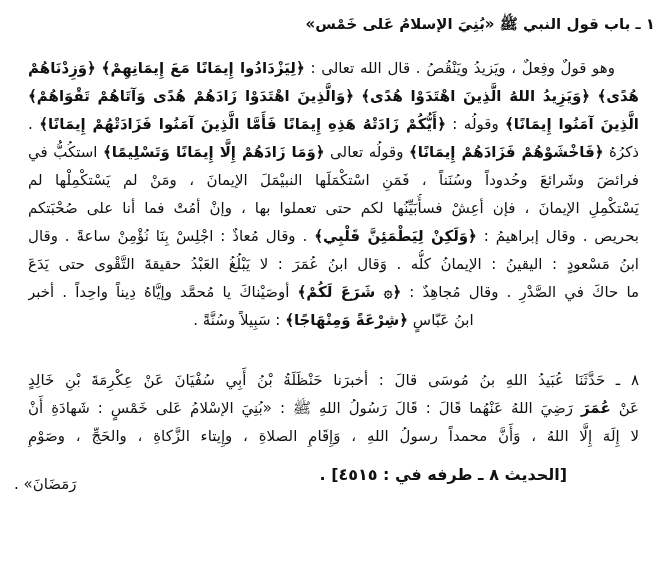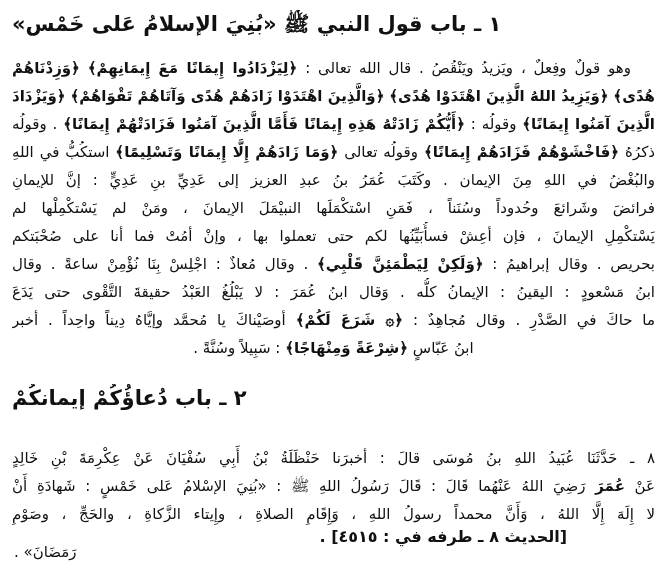--- a/index.html
+++ b/index.html
@@ -9,29 +9,29 @@
     box-sizing:border-box;
     margin:0;
     background:#ffffff;
     color:#111111;
     direction:rtl;
     font-family:"DejaVu Sans", sans-serif;
     padding:10px 12px 0 12px;
     overflow:hidden;
   }
   .heading {
-    font-size:21px;
+    font-size:15px;
     font-weight:bold;
-    text-align:left;
+    text-align:right;
     line-height:28px;
     height:28px;
     overflow:hidden;
   }
   .heading.second { margin-top:22px; }
-  .para { margin:0; }
+  .para { margin:16px; }
   .p1 { margin-top:16px; }
   .hadith { margin-top:32px; }
   .line {
     height:28px;
     line-height:28px;
     font-size:15px;
     text-align:justify;
     text-align-last:justify;
     overflow:hidden;
     white-space:normal;
@@ -39,51 +39,49 @@
   .p1 .line:first-child { text-indent:24px; }
   .p1 .line:last-child { text-align:right; text-align-last:center; }
   .seg-q { font-weight:bold; }   
   .seg-b { font-weight:bold; }   
   .last-line {
     position:relative;
     height:28px;
     line-height:28px;
     font-size:15px;
   }
-  .last-line .ramadan { position:absolute; left:2px; top:10px; }
+  .last-line .ramadan { position:absolute; left:2px; top:4px; }
   .last-line .reference {
     position:absolute;
     right:88px;
     top:-5px;
     font-size:16px;
     font-weight:bold;
   }
 </style>
 </head>
 <body>
 
 <div class="page">
 
   <div class="heading">١ ـ باب قول النبي ﷺ «بُنِيَ الإسلامُ عَلى خَمْس»</div>
 
   <div class="para p1">
       <div class="line"><span class="seg-n">وهو قولٌ وفِعلٌ ، ويَزيدُ ويَنْقُصُ . قال الله تعالى : </span><span class="seg-q">﴿لِيَزْدَادُوا إِيمَانًا مَعَ إِيمَانِهِمْ﴾</span><span class="seg-n"> </span><span class="seg-q">﴿وَزِدْنَاهُمْ</span></div>
       <div class="line"><span class="seg-q">هُدًى﴾</span><span class="seg-n"> </span><span class="seg-q">﴿وَيَزِيدُ اللهُ الَّذِينَ اهْتَدَوْا هُدًى﴾</span><span class="seg-n"> </span><span class="seg-q">﴿وَالَّذِينَ اهْتَدَوْا زَادَهُمْ هُدًى وَآتَاهُمْ تَقْوَاهُمْ﴾</span><span class="seg-n"> </span><span class="seg-q">﴿وَيَزْدَادَ</span></div>
       <div class="line"><span class="seg-q">الَّذِينَ آمَنُوا إِيمَانًا﴾</span><span class="seg-n"> وقولُه : </span><span class="seg-q">﴿أَيُّكُمْ زَادَتْهُ هَذِهِ إِيمَانًا فَأَمَّا الَّذِينَ آمَنُوا فَزَادَتْهُمْ إِيمَانًا﴾</span><span class="seg-n"> . وقولُه جلَّ</span></div>
       <div class="line"><span class="seg-n">ذكرُهُ </span><span class="seg-q">﴿فَاخْشَوْهُمْ فَزَادَهُمْ إِيمَانًا﴾</span><span class="seg-n"> وقولُه تعالى </span><span class="seg-q">﴿وَمَا زَادَهُمْ إِلَّا إِيمَانًا وَتَسْلِيمًا﴾</span><span class="seg-n"> استكُبُّ في اللهِ</span></div>
-      <div class="line"><span class="seg-n">والبُغْضُ في اللهِ مِنَ الإيمان . وكَتَبَ عُمَرُ بنُ عبدِ العزيز إلى عَدِيِّ بنِ عَدِيٍّ : إنَّ للإيمانِ</span></div>
       <div class="line"><span class="seg-n">فرائضَ وشَرائعَ وحُدوداً وسُنَناً ، فَمَنِ اسْتكْمَلَها النبيْمَلَ الإيمانَ ، ومَنْ لم يَسْتكْمِلْها لم</span></div>
       <div class="line"><span class="seg-n">يَسْتكْمِلِ الإيمانَ ، فإن أعِشْ فسأُبَيِّنُها لكم حتى تعملوا بها ، وإنْ أمُتْ فما أنا على صُحْبَتكم</span></div>
       <div class="line"><span class="seg-n">بحريص . وقال إبراهيمُ : </span><span class="seg-q">﴿وَلَكِنْ لِيَطْمَئِنَّ قَلْبِي﴾</span><span class="seg-n"> . وقال مُعاذٌ : اجْلِسْ بِنَا نُؤْمِنْ ساعةً . وقال</span></div>
       <div class="line"><span class="seg-n">ابنُ مَسْعودٍ : اليقينُ : الإيمانُ كلُّه . وَقال ابنُ عُمَرَ : لا يَبْلُغُ العَبْدُ حقيقةَ التَّقْوى حتى يَدَعَ</span></div>
       <div class="line"><span class="seg-n">ما حاكَ في الصَّدْرِ . وقال مُجاهِدٌ : </span><span class="seg-q">﴿۞ شَرَعَ لَكُمْ﴾</span><span class="seg-n"> أوصَيْناكَ يا مُحمَّد وإيَّاهُ دِيناً واحِداً . أخبر</span></div>
       <div class="line"><span class="seg-n">ابنُ عَبّاسٍ </span><span class="seg-q">﴿شِرْعَةً وَمِنْهَاجًا﴾</span><span class="seg-n"> : سَبِيلاً وسُنَّةً .</span></div>
     </div>
 
-  <div class="heading second">٢ ـ باب دُعاؤُكُمْ إيمانكُمْ</div>
 
   <div class="para hadith">
       <div class="line"><span class="seg-n">٨ ـ حَدَّثَنَا عُبَيدُ اللهِ بنُ مُوسَى قالَ : أخبرَنا حَنْظَلَةُ بْنُ أَبِي سُفْيَانَ عَنْ عِكْرِمَةَ بْنِ خَالِدٍ</span></div>
       <div class="line"><span class="seg-n">عَنْ </span><span class="seg-b">عُمَرَ</span><span class="seg-n"> رَضِيَ اللهُ عَنْهُما قَالَ : قَالَ رَسُولُ اللهِ ﷺ : «بُنِيَ الإسْلامُ عَلى خَمْسٍ : شَهادَةِ أَنْ</span></div>
       <div class="line"><span class="seg-n">لا إِلَهَ إِلَّا اللهُ ، وَأَنَّ محمداً رسولُ اللهِ ، وَإِقَامِ الصلاةِ ، وإِيتاء الزَّكاةِ ، والحَجِّ ، وصَوْمِ</span></div>
     </div>
 
   <div class="last-line">
     <span class="ramadan">رَمَضَانَ» .</span>
     <span class="reference">[الحديث ٨ ـ طرفه في : ٤٥١٥] .</span>

